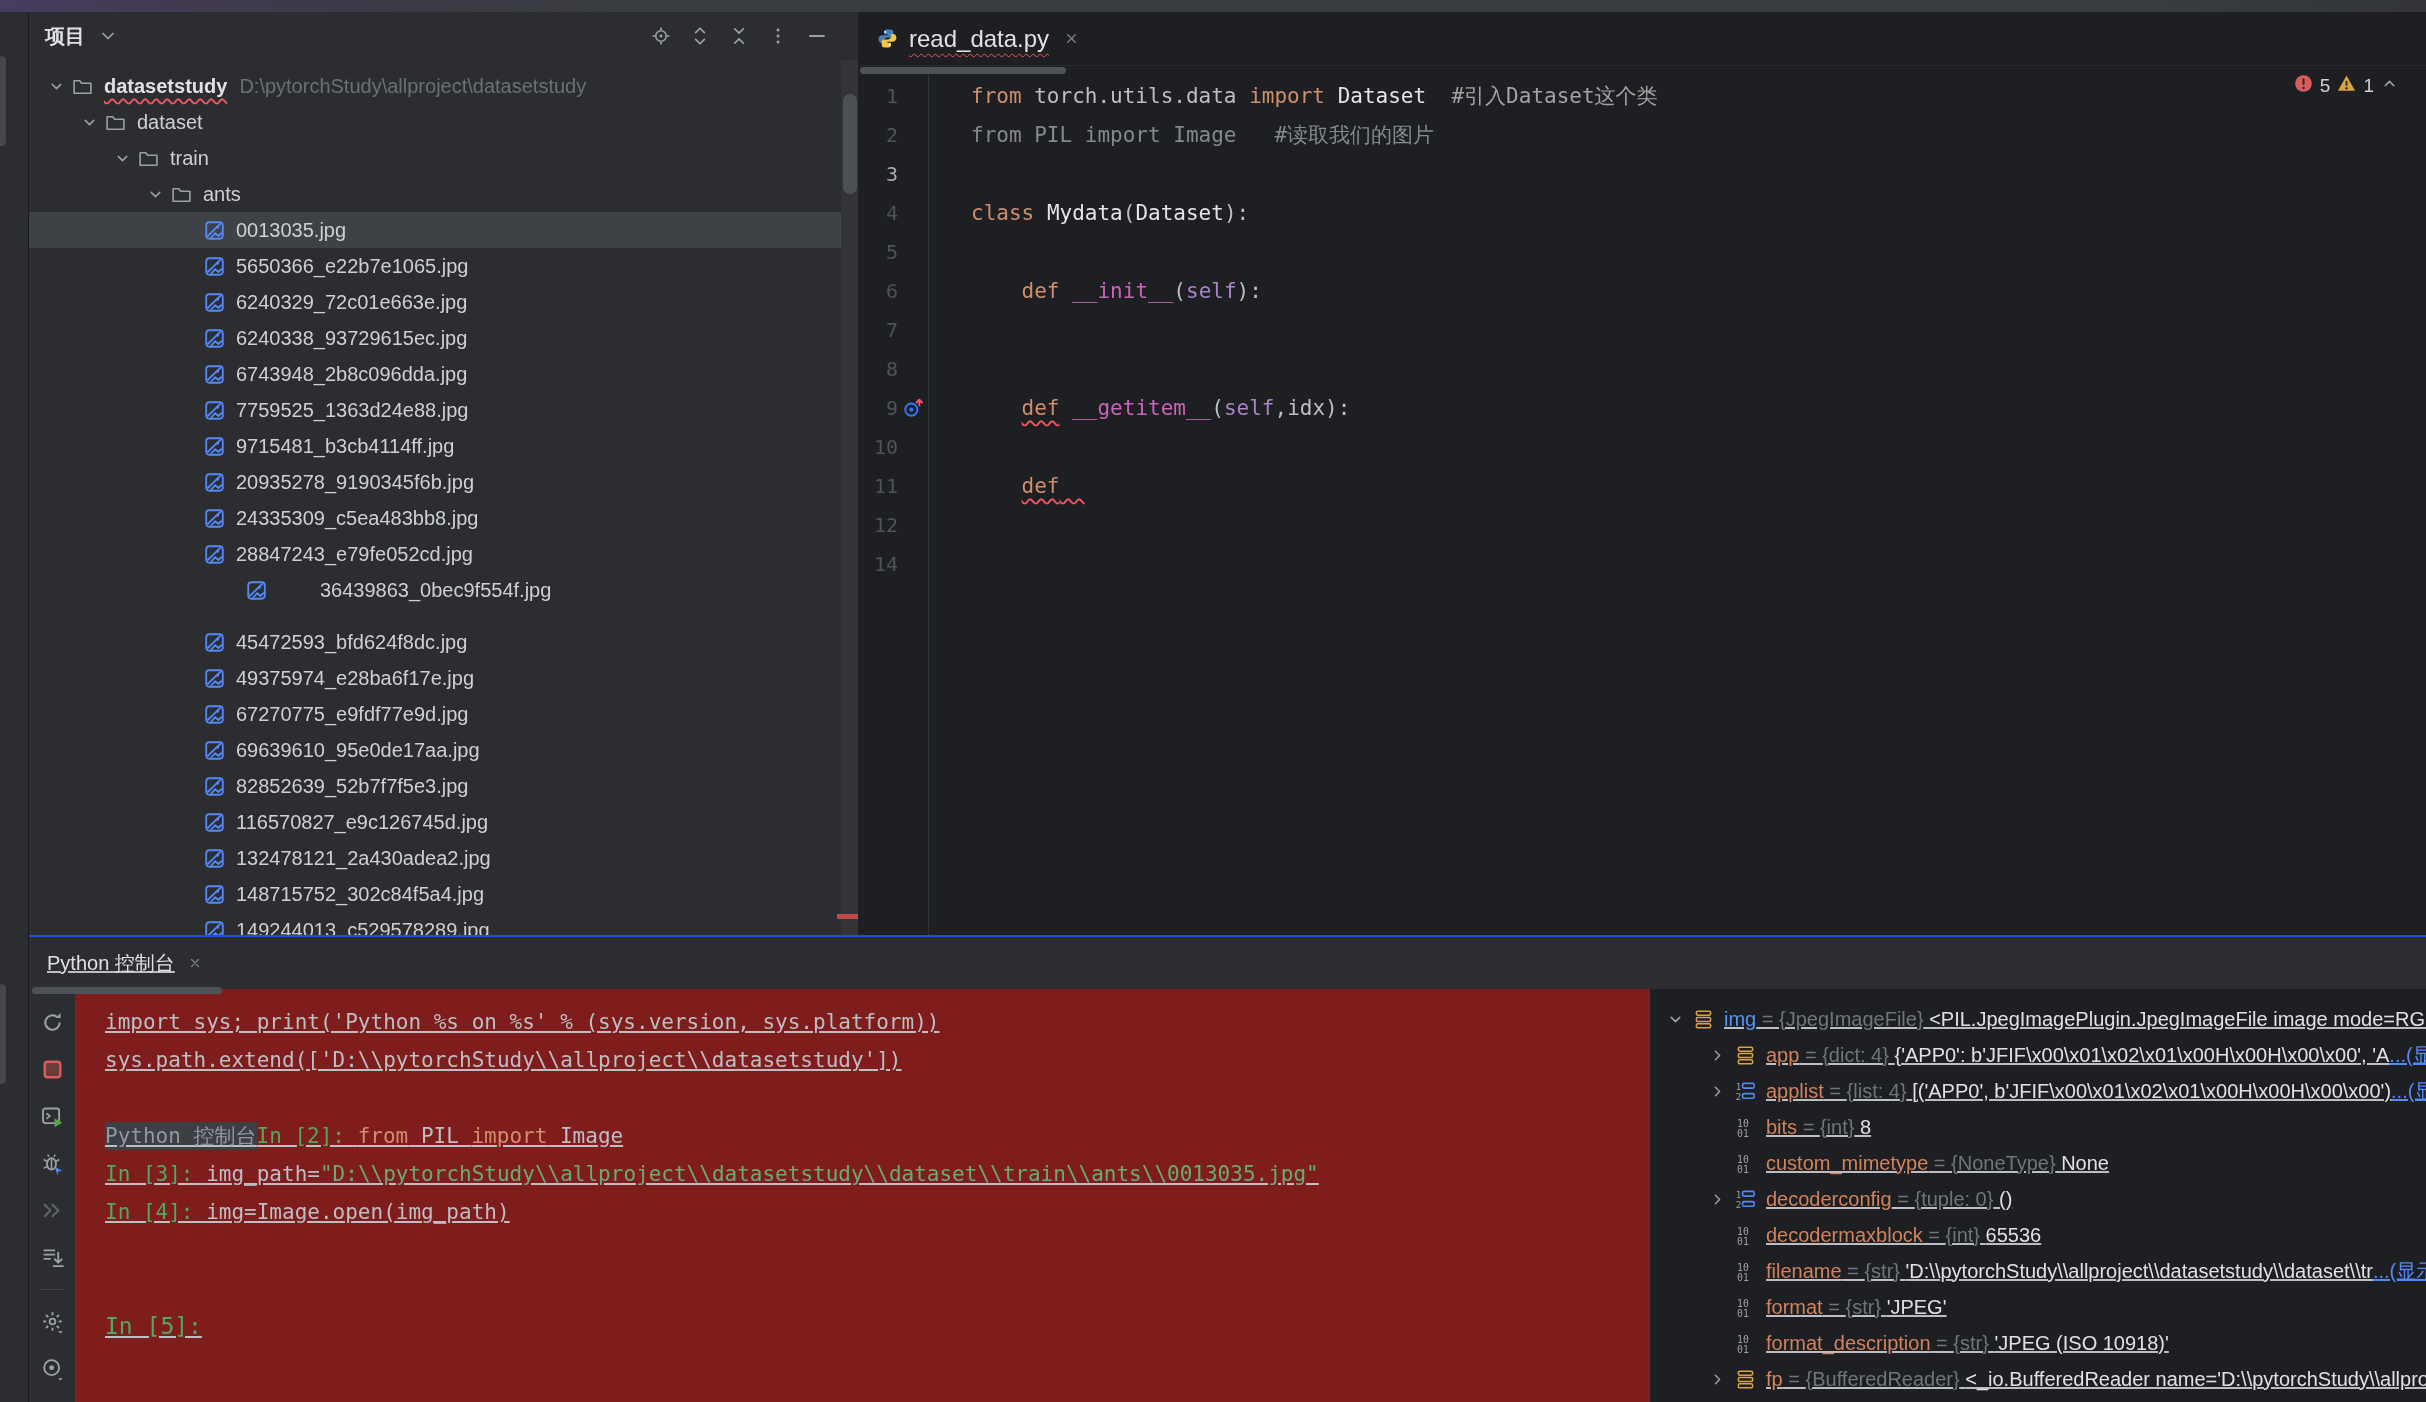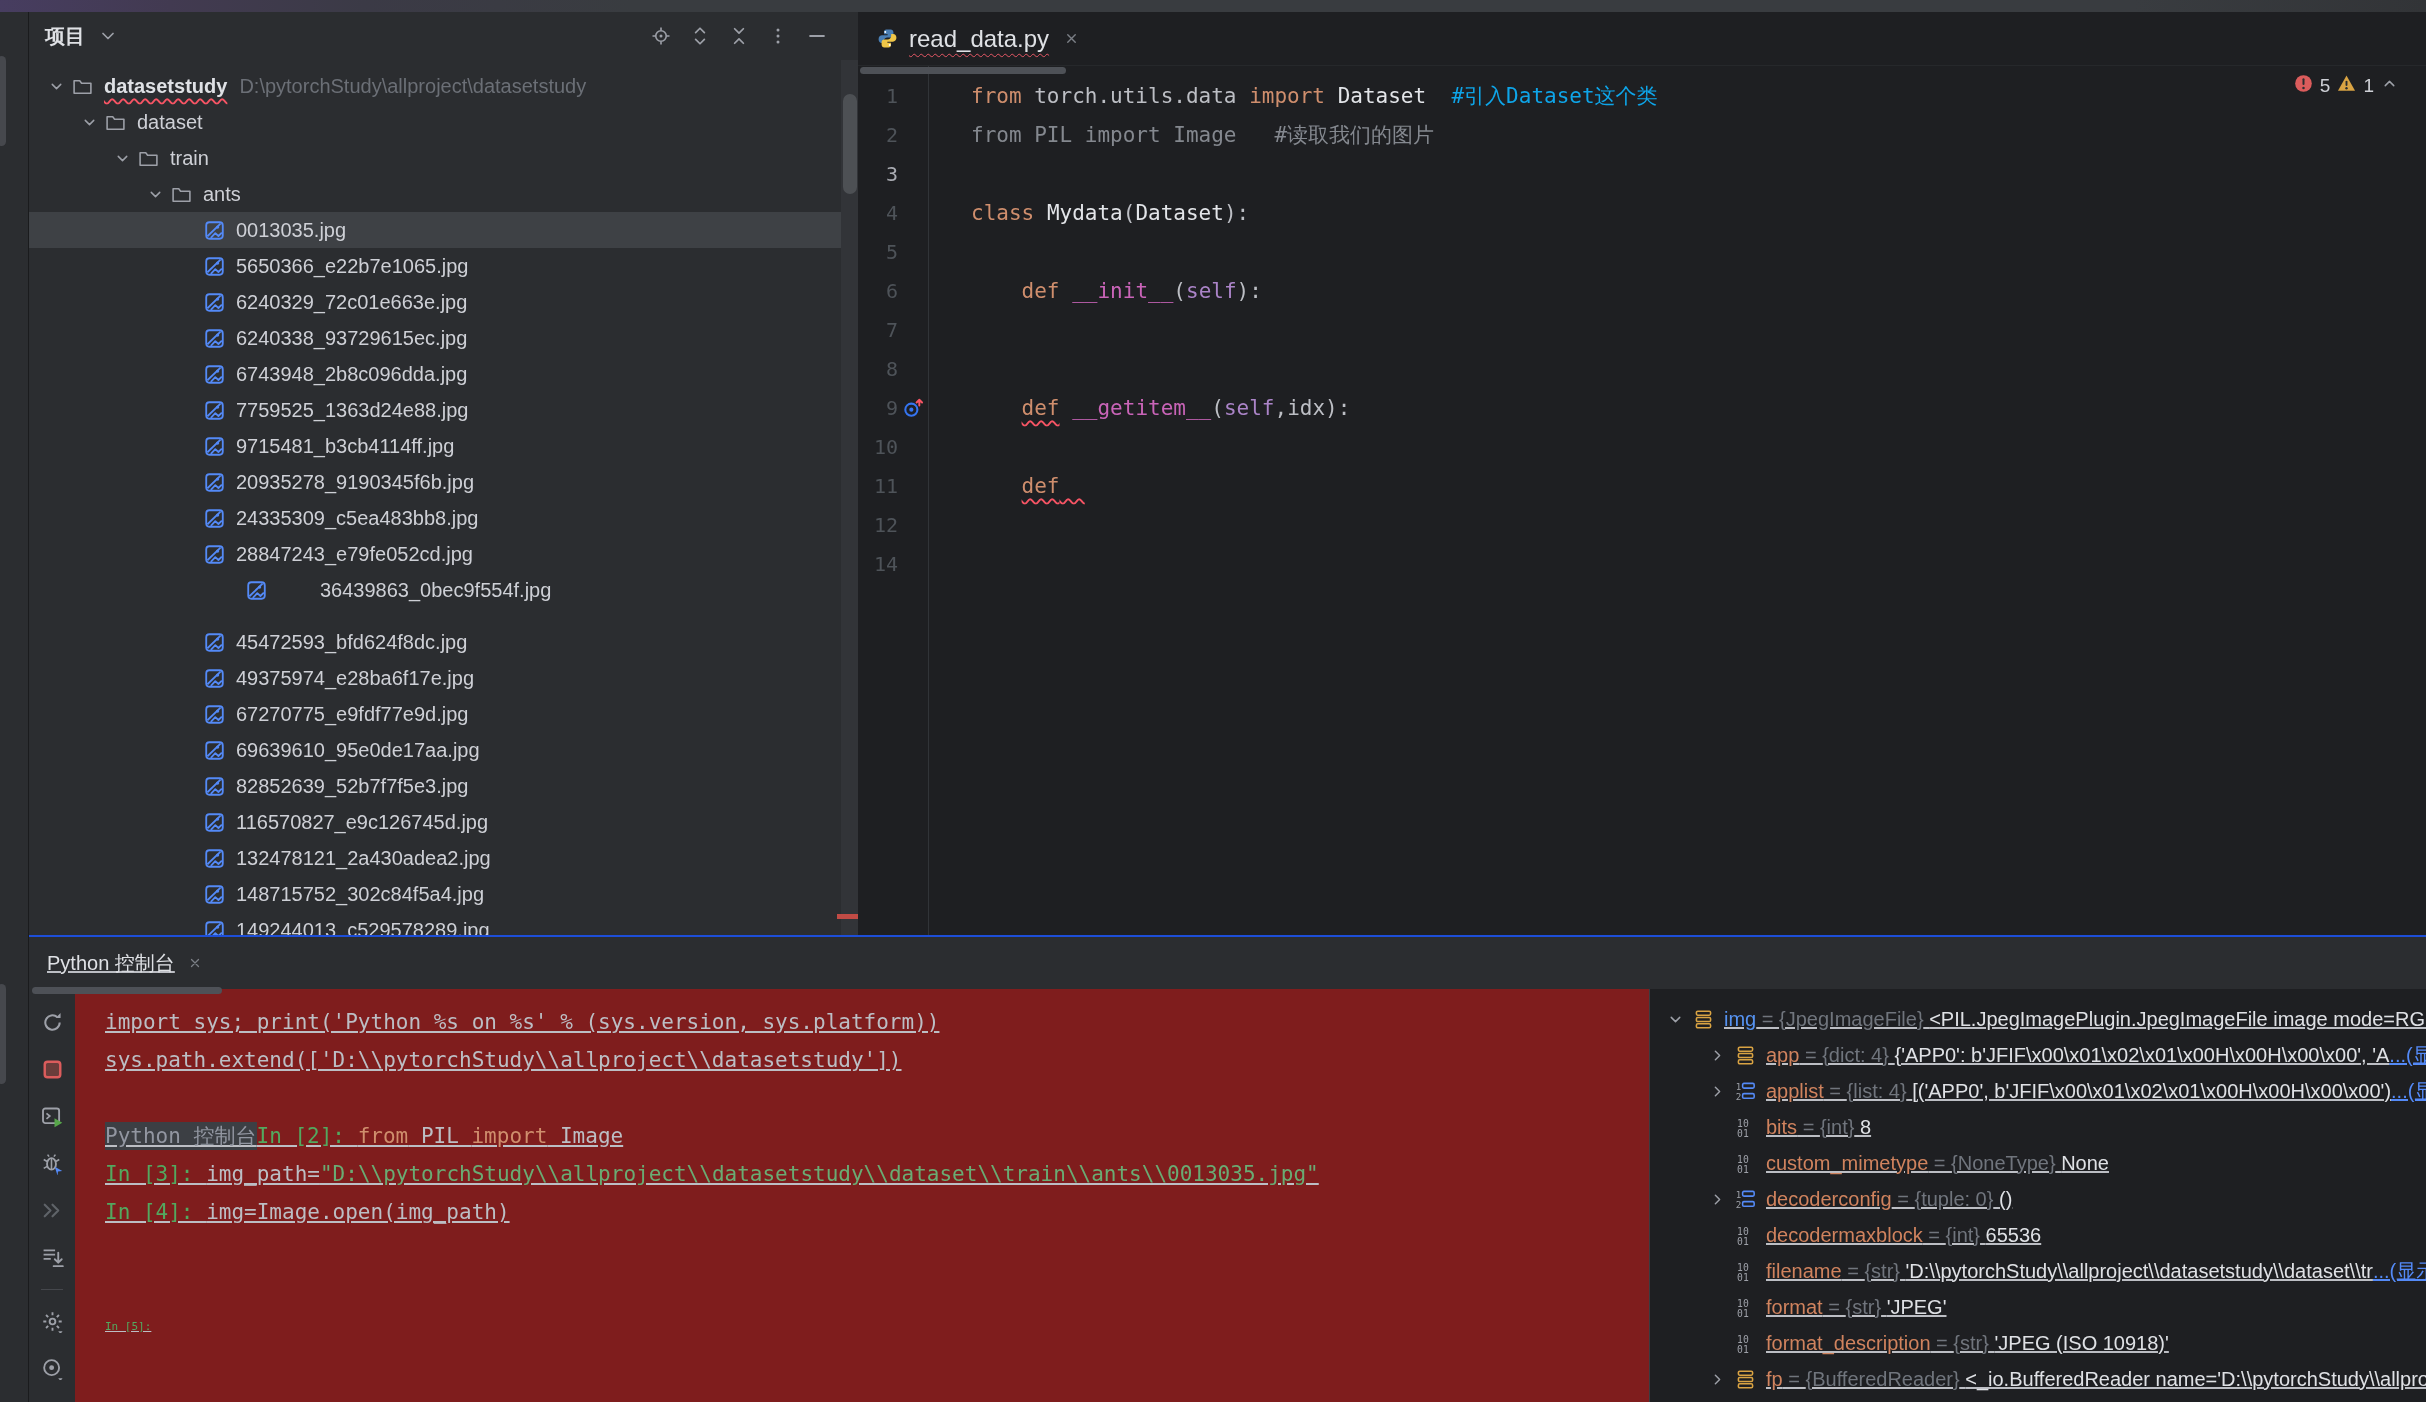--- a/index.html
+++ b/index.html
@@ -48,21 +48,21 @@
   .gutter-sep{position:absolute;left:70px;top:0;bottom:0;width:1px;background:#313438;}
   .code-line{display:flex;height:39px;align-items:center;font-family:"DejaVu Sans Mono","Liberation Mono",monospace;font-size:21px;white-space:pre;}
   .gutter{width:40px;flex:none;text-align:right;color:#4e5359;font-size:20px;font-family:"DejaVu Sans Mono",monospace;}
   .gutter.current{color:#a9abb2;}
   .gicon{width:30px;flex:none;display:flex;justify-content:center;align-items:center;}
   .gicon svg{width:22px;height:22px;}
   .code-text{padding-left:43px;display:flex;align-items:center;}
   .tk-kw{color:#cf8e6d;}
   .tk-pl{color:#bcbec4;}
   .tk-cls{color:#e3e5e9;}
-  .tk-cm{color:#0ea5e9;}
+  .tk-cm{color:#a3a3a3;}
   .tk-dim{color:#84888f;}
   .tk-du{color:#c964b8;text-align:center;}
   .tk-slf{color:#ab84c8;}
   .tk-kwe{color:#cf8e6d;text-decoration:underline wavy #f75464 1.5px;text-underline-offset:5px;}
   .tk-errsp{text-decoration:underline wavy #f75464 1.5px;text-underline-offset:5px;}
   .inspections{position:absolute;top:8px;right:28px;display:flex;align-items:center;gap:7px;font-size:19px;color:#ced0d6;}
   .inspections svg{width:19px;height:19px;}
   .insp-chev svg{width:17px;height:17px;}
 
   
@@ -78,21 +78,21 @@
   .cbtn svg{width:23px;height:23px;}
   .c-sep{width:22px;height:1px;background:#45474c;margin:8px 0;}
   .c-out{flex:1;background:#7f1d1d;padding:14px 0 0 30px;overflow:hidden;}
   .console-line{height:38px;display:flex;align-items:center;white-space:pre;
     font-family:"DejaVu Sans Mono","Liberation Mono",monospace;font-size:21px;}
   .ck-pl{color:#bcbec4;}
   .ck-kw{color:#cf8e6d;}
   .ck-str{color:#6aab73;}
   .ck-prompt{color:#53a85f;}
   .ck-hl{color:#9296a1;background:#3c3f44;}
-  .ck-prompt-sm{color:#53a85f;font-size:11px;}
+  .ck-prompt-sm{color:#53a85f;font-size:23px;}
 
   
   .vars{flex:1;min-width:0;background:#1e1f22;border-left:1px solid #3a3c40;padding-top:12px;overflow:hidden;}
   .var-row{height:36px;display:flex;align-items:center;font-size:20px;white-space:pre;overflow:hidden;}
   .var-row .chev-box{width:30px;}
   .var-row .ticon{width:26px;margin-right:8px;}
   .vname{color:#d0835e;}
   .vname.blue{color:#5693f2;}
   .vtype{color:#70757d;}
   .vval{color:#dfe1e5;}

